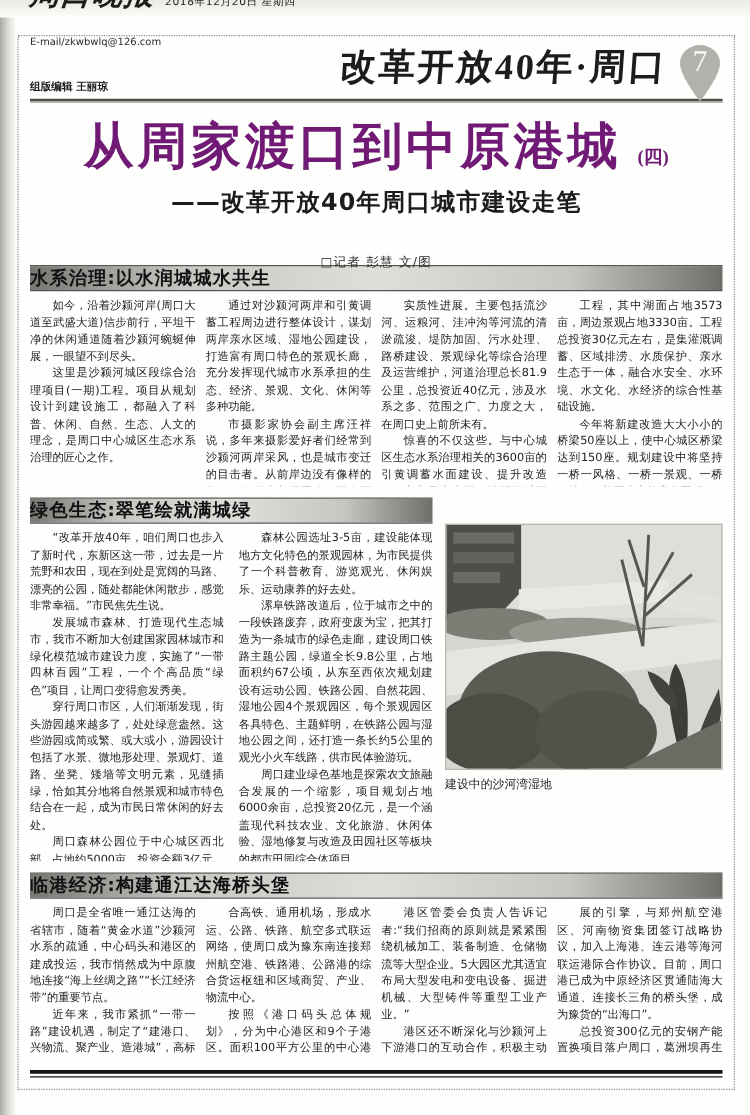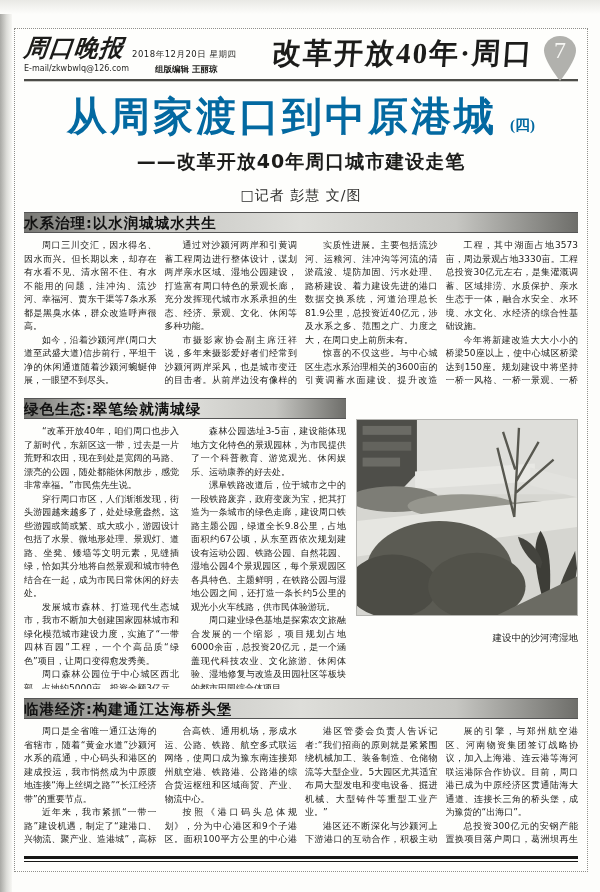--- a/index.html
+++ b/index.html
@@ -13,57 +13,57 @@
   .sheet { position:absolute; left:14px; top:28px; width:574px; height:844px;
     border:1px dotted #8f8f8b; padding:5px 9px 0 9px; background:#fefefc; }
 
   
   .masthead { display:flex; justify-content:space-between; align-items:flex-end; height:42px; }
   .mast-left { padding-top:4px; }
   .mast-row1 { display:flex; align-items:flex-end; gap:8px; }
   .logo { font-family:"Liberation Serif","DejaVu Serif",serif; font-weight:900; font-style:italic;
     font-size:24px; letter-spacing:1px; transform:skewX(-6deg); display:inline-block; }
   .mast-date { font-size:8.5px; font-weight:normal; padding-bottom:3px; letter-spacing:.5px; }
-  .mast-row2 { display:flex; gap:26px; margin-top:0; }
+  .mast-row2 { display:flex; gap:26px; margin-top:18px;flex-direction:column; }
   .mast-email { font-size:8px; color:#2a2a28; }
   .mast-editor { font-size:8.5px; font-weight:bold; }
   .mast-right { display:flex; align-items:flex-end; gap:8px; }
   .edition-title { font-family:"Liberation Serif","DejaVu Serif",serif; font-weight:900;
     font-size:29px; letter-spacing:2px; transform:skewX(-4deg); display:inline-block; padding-bottom:2px; }
   .page-badge { position:relative; width:36px; height:48px; margin-bottom:-6px; }
   .page-badge svg { position:absolute; inset:0; }
   .page-num { position:absolute; top:3px; left:0; width:100%; text-align:center;
     font-family:"Liberation Serif","DejaVu Serif",serif; font-size:24px; color:#f7f7f4; }
   .mast-rule { margin-top:3px; height:3px; background:#4c4c48; border-bottom:1px solid #c9c9c5; }
 
   
   .headline-block { text-align:center; margin-top:12px; height:118px; }
   .headline { font-family:"Liberation Serif","DejaVu Serif",serif; font-weight:900;
-    font-size:40px; letter-spacing:3px; color:#0369a1; line-height:1.15; }
+    font-size:40px; letter-spacing:3px; color:#701a75; line-height:1.15; }
   .headline-part { font-size:15px; font-weight:900; letter-spacing:0; }
   .subtitle { font-size:19px; font-weight:bold; margin-top:9px; letter-spacing:1px; }
-  .byline { font-size:14px; color:#2e2e2c; margin-top:12px; letter-spacing:1px; }
+  .byline { font-size:10px; color:#2e2e2c; margin-top:28px; letter-spacing:1px; }
 
   
   .banner { height:21px; line-height:21px; text-align:left; font-weight:bold; font-size:14.5px;
     letter-spacing:1px; color:#111;
     background:linear-gradient(90deg,#767672 0%,#c6c6c2 22%,#dededa 50%,#c6c6c2 78%,#6e6e6a 100%);
     border-top:1px solid #555; border-bottom:1px solid #555; }
   .cols { display:flex; gap:8px; overflow:hidden; margin-top:6px; }
   .col { flex:1; font-size:9px; line-height:13.5px; text-align:justify; overflow:hidden; }
   .col p { text-indent:2em; }
   .sec1 .cols { height:150px; }
 
   .sec2 { display:flex; gap:10px; margin-top:9px; }
   .sec2-left { width:322px; flex:none; }
   .sec2-left .cols { height:264px;gap:12px; }
   .photo-fig { flex:1; padding-top:21px; }
   .photo { height:197px; border:1px solid #b5b5b1; background:#d4d4cf; overflow:hidden; }
   .photo svg { display:block; width:100%; height:100%; }
-  .photo-caption { text-align:right; font-size:9.5px; margin-top:16px; color:#1c1c1a; }
+  .photo-caption { text-align:left; font-size:9.5px; margin-top:5px; color:#1c1c1a; }
 
   .sec3 { margin-top:9px; }
   .sec3 .cols { height:122px; }
 
   .end-rule { margin-top:9px; height:6px; border-top:3px solid #161614; border-bottom:1px solid #161614; }
 </style>
 </head>
 <body>
 
 <div class="scan">
@@ -99,47 +99,46 @@
       <h1 class="headline"><span>从周家渡口到中原港城</span>
         <span class="headline-part">(四)</span></h1>
       <div class="subtitle">——改革开放40年周口城市建设走笔</div>
       <div class="byline">□记者 彭慧 文/图</div>
     </div>
 
     <section class="sec sec1">
       <div class="banner">水系治理:以水润城城水共生</div>
       <div class="cols">
         <div class="col">
-            <p>周口三川交汇，因水得名、因水而兴。但长期以来，却存在有水看不见、清水留不住、有水不能用的问题，洼冲沟、流沙河、幸福河、贾东干渠等7条水系都是黑臭水体，群众改造呼声很高。</p>
             <p>如今，沿着沙颍河岸(周口大道至武盛大道)信步前行，平坦干净的休闲通道随着沙颍河蜿蜒伸展，一眼望不到尽头。</p>
             <p>这里是沙颍河城区段综合治理项目(一期)工程。项目从规划设计到建设施工，都融入了科普、休闲、自然、生态、人文的理念，是周口中心城区生态水系治理的匠心之作。</p>
           </div>
         <div class="col">
             <p>通过对沙颍河两岸和引黄调蓄工程周边进行整体设计，谋划两岸亲水区域、湿地公园建设，打造富有周口特色的景观长廊，充分发挥现代城市水系承担的生态、经济、景观、文化、休闲等多种功能。</p>
             <p>市摄影家协会副主席汪祥说，多年来摄影爱好者们经常到沙颍河两岸采风，也是城市变迁的目击者。从前岸边没有像样的路，人们行走都很困难，现在两岸风光美不胜收，群众晨练和休闲都很方便。</p>
           </div>
         <div class="col">
-            <p>实质性进展。主要包括流沙河、运粮河、洼冲沟等河流的清淤疏浚、堤防加固、污水处理、路桥建设、着力建设先进的港口数据交换系统，河道治理总长81.9公里，总投资近40亿元，涉及水系之多、范围之广、力度之大，在周口史上前所未有。</p>
+            <p>实质性进展。主要包括流沙河、运粮河、洼冲沟等河流的清淤疏浚、堤防加固、污水处理、路桥建设、景观绿化等综合治理及运营维护，河道治理总长81.9公里，总投资近40亿元，涉及水系之多、范围之广、力度之大，在周口史上前所未有。</p>
             <p>惊喜的不仅这些。与中心城区生态水系治理相关的3600亩的引黄调蓄水面建设、提升改造600亩文昌生态湖、沙颍河城区段综合治理(二期)、900亩沙河湾湿地公园等工程，也在紧锣密鼓向前推进。</p>
           </div>
         <div class="col">
             <p>工程，其中湖面占地3573亩，周边景观占地3330亩。工程总投资30亿元左右，是集灌溉调蓄、区域排涝、水质保护、亲水生态于一体，融合水安全、水环境、水文化、水经济的综合性基础设施。</p>
             <p>今年将新建改造大大小小的桥梁50座以上，使中心城区桥梁达到150座。规划建设中将坚持一桥一风格、一桥一景观、一桥一特色，并同步实施亮化工程。</p>
           </div>
       </div>
     </section>
 
     <section class="sec2">
       <div class="sec2-left">
         <div class="banner">绿色生态:翠笔绘就满城绿</div>
         <div class="cols">
           <div class="col">
               <p>“改革开放40年，咱们周口也步入了新时代，东新区这一带，过去是一片荒野和农田，现在到处是宽阔的马路、漂亮的公园，随处都能休闲散步，感觉非常幸福。”市民焦先生说。</p>
+              <p>发展城市森林、打造现代生态城市，我市不断加大创建国家园林城市和绿化模范城市建设力度，实施了“一带四林百园”工程，一个个高品质“绿色”项目，让周口变得愈发秀美。</p>
               <p>穿行周口市区，人们渐渐发现，街头游园越来越多了，处处绿意盎然。这些游园或简或繁、或大或小，游园设计包括了水景、微地形处理、景观灯、道路、坐凳、矮墙等文明元素，见缝插绿，恰如其分地将自然景观和城市特色结合在一起，成为市民日常休闲的好去处。</p>
-              <p>发展城市森林、打造现代生态城市，我市不断加大创建国家园林城市和绿化模范城市建设力度，实施了“一带四林百园”工程，一个个高品质“绿色”项目，让周口变得愈发秀美。</p>
               <p>周口森林公园位于中心城区西北部，占地约5000亩，投资金额3亿元。园区植树37万余株，80多个树种，成为了“城市绿肺”。</p>
             </div>
           <div class="col">
               <p>森林公园选址3-5亩，建设能体现地方文化特色的景观园林，为市民提供了一个科普教育、游览观光、休闲娱乐、运动康养的好去处。</p>
               <p>漯阜铁路改道后，位于城市之中的一段铁路废弃，政府变废为宝，把其打造为一条城市的绿色走廊，建设周口铁路主题公园，绿道全长9.8公里，占地面积约67公顷，从东至西依次规划建设有运动公园、铁路公园、自然花园、湿地公园4个景观园区，每个景观园区各具特色、主题鲜明，在铁路公园与湿地公园之间，还打造一条长约5公里的观光小火车线路，供市民体验游玩。</p>
               <p>周口建业绿色基地是探索农文旅融合发展的一个缩影，项目规划占地6000余亩，总投资20亿元，是一个涵盖现代科技农业、文化旅游、休闲体验、湿地修复与改造及田园社区等板块的都市田园综合体项目。</p>
             </div>
         </div>
       </div>
       <figure class="photo-fig">

